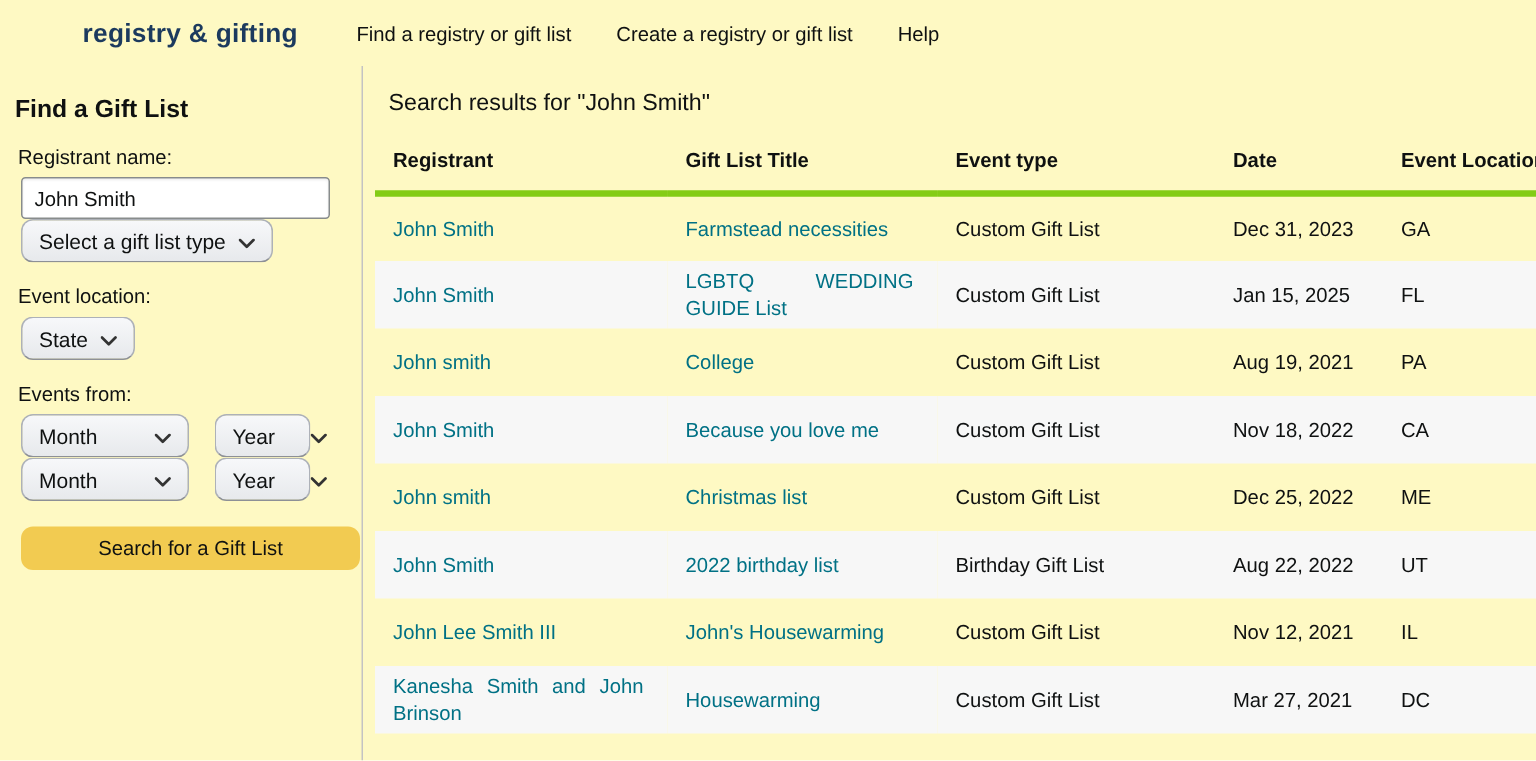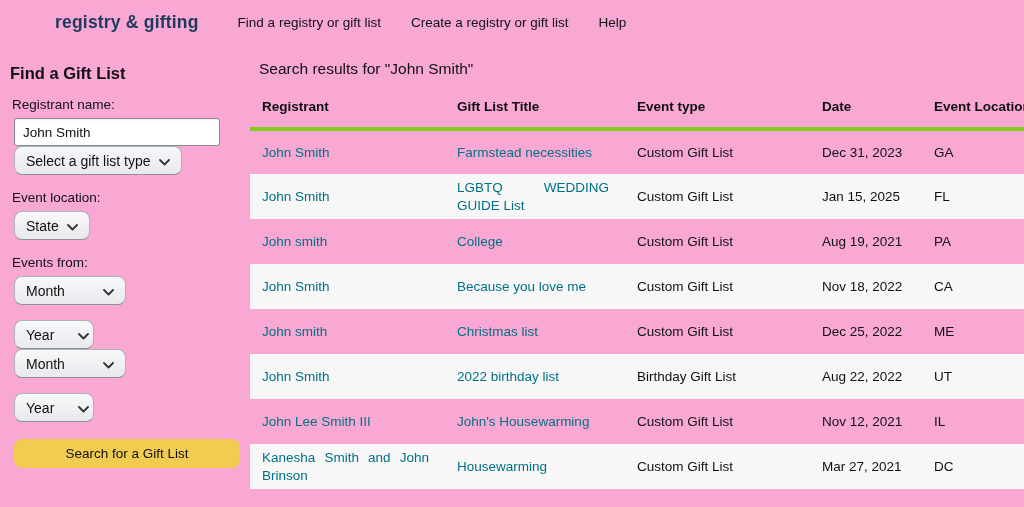--- a/index.html
+++ b/index.html
@@ -3,21 +3,21 @@
 <meta charset="utf-8">
 <style>
   * { margin:0; padding:0; box-sizing:border-box; }
   html,body { background:#fff; }
   body {
     width:1024px; height:507px;
     font-family:"Liberation Sans", sans-serif;
     color:#0F1111;
     overflow:hidden;
   }
-  .page { width:1024px; height:507px; position:relative; background:#f9a8d4; }
+  .page { width:1024px; height:507px; position:relative; background:#fef9c3; }
 
   
   header {
     height:44px; display:flex; align-items:center;
     padding-left:55px;
   }
   .logo {
     font-size:17.5px; font-weight:bold; color:#1C3A5E;
     letter-spacing:.2px; margin-right:23px; cursor:pointer;
   }
@@ -48,22 +48,22 @@
     display:inline-flex; align-items:center; gap:8px;
     height:29px; padding:0 11px; margin-left:2px;
     background:linear-gradient(to bottom,#f7f8fa,#e7e9ec);
     border:1px solid #adb1b8; border-bottom-color:#8d9096;
     border-radius:8px; font-size:14px; color:#0F1111;
     font-family:"Liberation Sans", sans-serif;
     cursor:pointer; white-space:nowrap;
   }
   .dd svg { flex:0 0 auto; }
   .dd.month { width:112px; justify-content:space-between; }
-  .dd.year  { width:80px;  justify-content:space-between;gap:24px; }
-  .dd-row { display:flex; gap:15px;flex-direction:column; }
+  .dd.year  { width:64px;  justify-content:space-between;gap:24px; }
+  .dd-row { display:flex; gap:15px; }
   .search-btn {
     display:block; width:226px; height:29px; margin:17px 0 0 2px;
     background:#F2CB51; border:none; border-radius:8px;
     font-size:13.5px; color:#0F1111; cursor:pointer;
     font-family:"Liberation Sans", sans-serif;
   }
 
   
   .results-title { font-size:15.5px; font-weight:400; margin:0 0 21px 9px; }
   table { border-collapse:collapse; table-layout:fixed; width:774px; }

